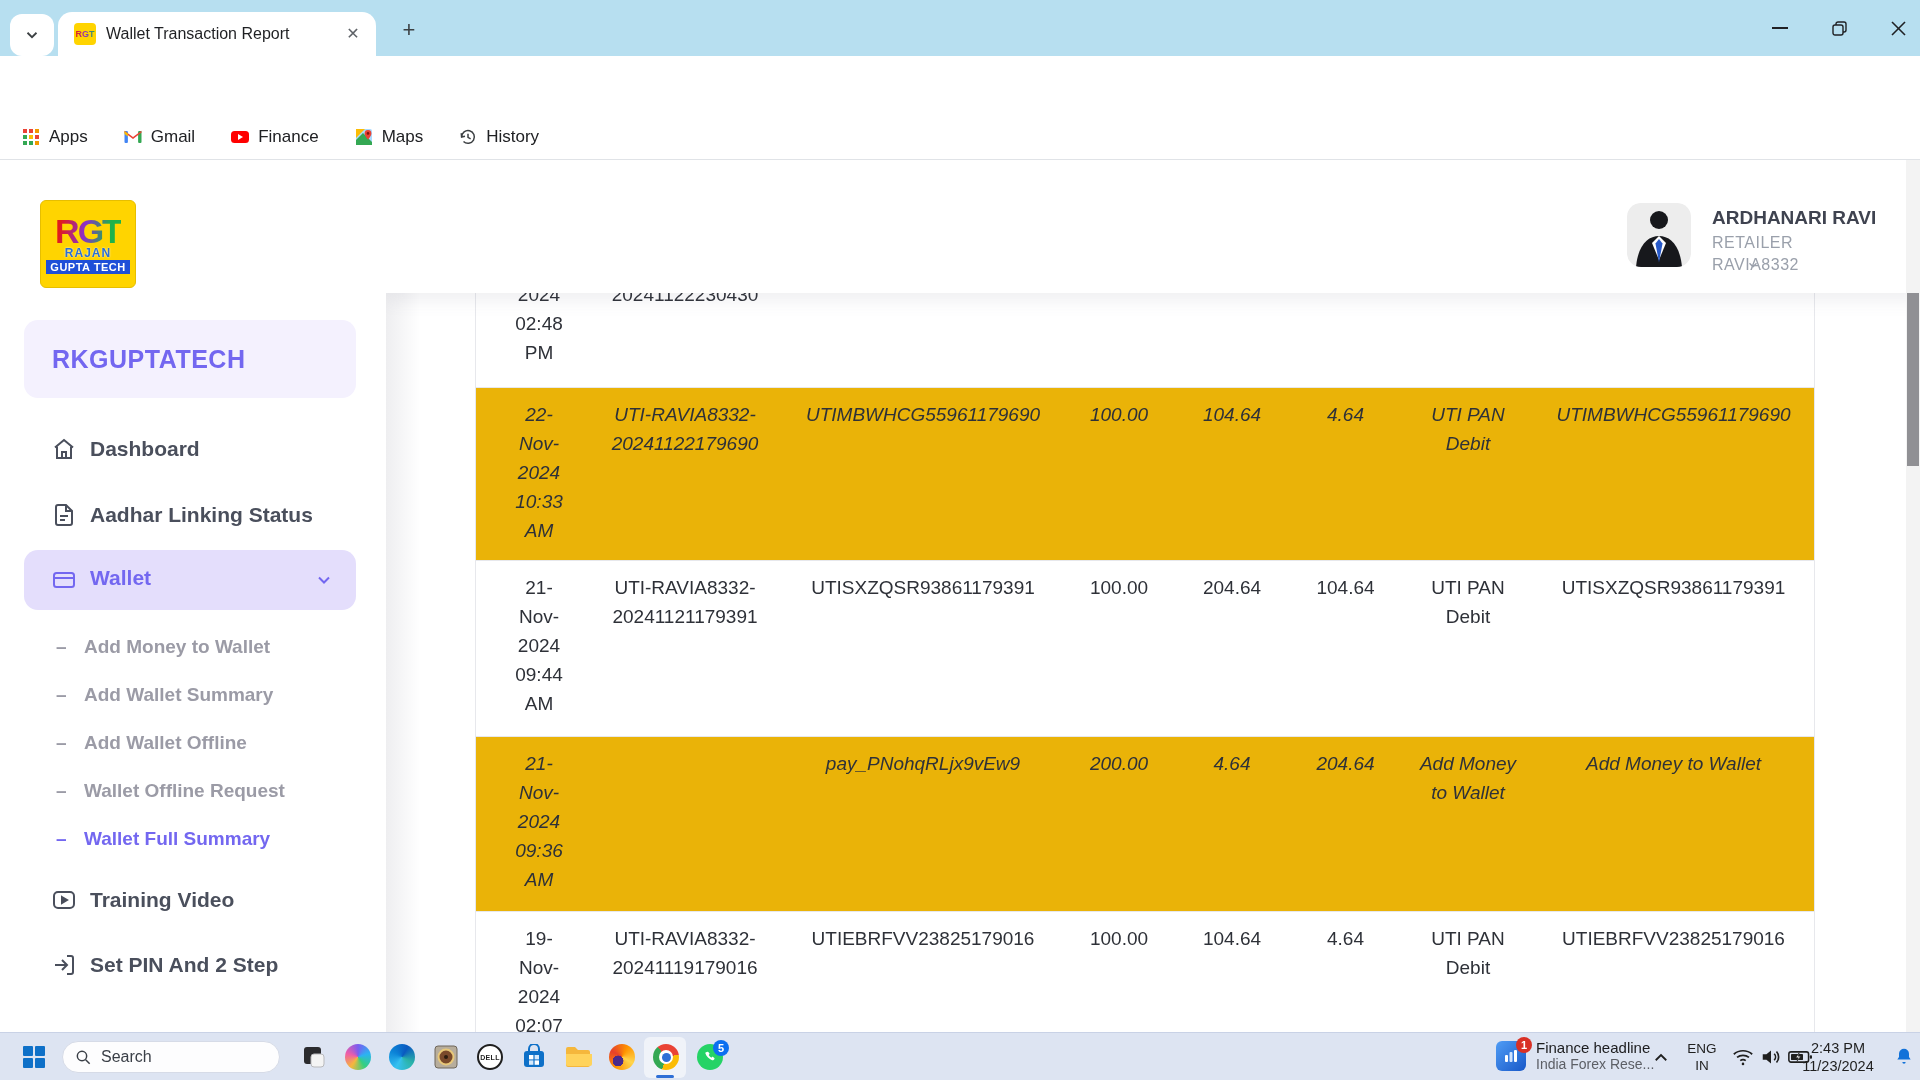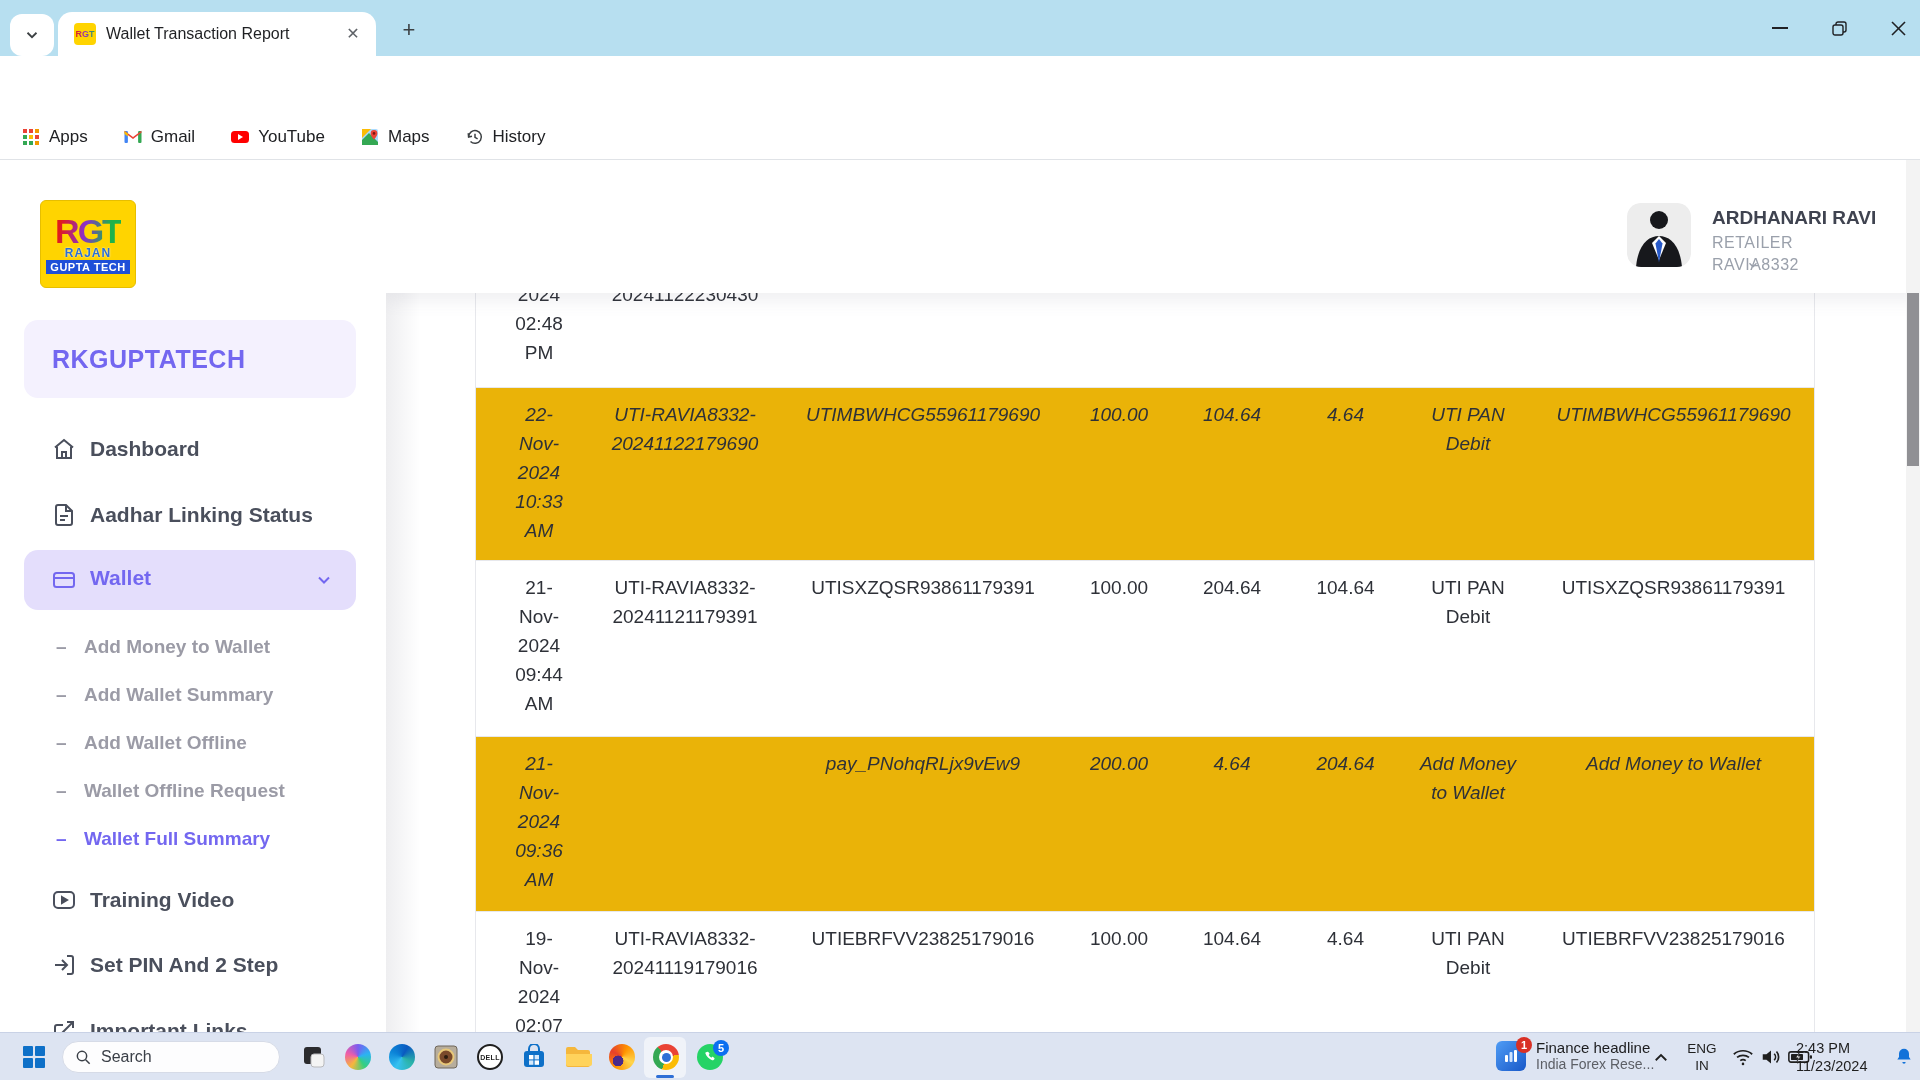--- a/index.html
+++ b/index.html
@@ -101,21 +101,21 @@
   .chrome-hl { position:absolute; left:644px; top:4px; width:42px; height:41px; background:rgba(255,255,255,0.55); border-radius:6px; }
   .chrome-underline { position:absolute; left:656px; top:42px; width:18px; height:3px; border-radius:2px; background:#2f6fd6; }
   .badge { position:absolute; top:-4px; right:-6px; min-width:16px; height:16px; border-radius:8px; color:#fff; font-size:11px; font-weight:700; line-height:16px; text-align:center; padding:0 3px; }
   .widgets { position:absolute; left:1496px; top:6px; display:flex; align-items:center; }
   .widgets-icon { position:relative; width:30px; height:30px; border-radius:6px; background:linear-gradient(135deg,#4f9cf5,#1858c8); display:flex; align-items:center; justify-content:center; }
   .widgets-text { margin-left:10px; width:128px; }
   .w-t1 { font-size:15px; color:#1c1c1e; white-space:nowrap; }
   .w-t2 { font-size:14px; color:#5c5f66; white-space:nowrap; }
   .tray-ic { position:absolute; top:13px; color:#1f1f1f; }
   .lang { position:absolute; left:1684px; top:7px; width:36px; text-align:center; font-size:13.5px; color:#1f1f1f; line-height:17px; }
-  .clock { position:absolute; left:1796px; top:6px; width:84px; text-align:left; font-size:14.5px; color:#1f1f1f; line-height:18px; } .ic18 { width:18px; height:18px; }
+  .clock { position:absolute; left:1796px; top:6px; width:84px; text-align:center; font-size:14.5px; color:#1f1f1f; line-height:18px; } .ic18 { width:18px; height:18px; }
 </style>
 </head>
 <body>
 
 <div class="screen">
 
   <div class="titlebar">
     <div class="tabsearch-btn">
       <svg class="ic18" viewBox="0 0 24 24" fill="none" stroke="#3c4043" stroke-width="2.4">
           <polyline points="6 9 12 15 18 9"></polyline>
@@ -218,21 +218,21 @@
         <path d="M0.5 2.5 L9 9 L17.5 2.5 L17.5 0.8 L9 7 L0.5 0.8z" fill="#ea4335"></path>
           <path d="M0.5 1 L0.5 4 L3.9 6.5 L3.9 3.5z" fill="#fbbc04"></path>
       </svg>
       <span>Gmail</span>
     </div>
     <div class="bm-item">
       <svg class="bm-ic" viewBox="0 0 18 14">
           <rect x="0" y="1" width="18" height="12" rx="3.5" fill="#f00"></rect>
           <polygon points="7,4 12,7 7,10" fill="#fff"></polygon>
         </svg>
-      <span>YouTube</span>
+      <span>Finance</span>
     </div>
     <div class="bm-item">
       <svg class="bm-ic" viewBox="0 0 18 18">
         <rect x="1" y="1" width="16" height="16" rx="2" fill="#aadaff"></rect>
           <path d="M1 12 L8 5 L17 14 L17 17 L1 17z" fill="#34a853"></path>
           <path d="M1 1 L10 1 L1 10z" fill="#fbbc05"></path>
         <path d="M13 2 a3.4 3.4 0 0 1 3.4 3.4 c0 2.6-3.4 6.1-3.4 6.1 s-3.4-3.5-3.4-6.1 A3.4 3.4 0 0 1 13 2z" fill="#ea4335"></path>
           <circle cx="13" cy="5.4" r="1.3" fill="#7b1310"></circle>
       </svg>
       <span>Maps</span>
@@ -317,28 +317,20 @@
         <span class="lbl">Training Video</span>
       </div>
       <div class="nav-item" style="top:778px">
         <svg class="ic" viewBox="0 0 24 24" fill="none" stroke="currentColor" stroke-width="2">
             <path d="M15 3h4a2 2 0 0 1 2 2v14a2 2 0 0 1-2 2h-4"></path>
             <polyline points="10 17 15 12 10 7"></polyline>
             <line x1="15" y1="12" x2="3" y2="12"></line>
           </svg>
         <span class="lbl">Set PIN And 2 Step</span>
       </div>
-      <div class="nav-item" style="top:844px">
-        <svg class="ic" viewBox="0 0 24 24" fill="none" stroke="currentColor" stroke-width="2">
-            <path d="M18 13v6a2 2 0 0 1-2 2H5a2 2 0 0 1-2-2V8a2 2 0 0 1 2-2h6"></path>
-            <polyline points="15 3 21 3 21 9"></polyline>
-            <line x1="10" y1="14" x2="21" y2="3"></line>
-          </svg>
-        <span class="lbl">Important Links</span>
-      </div>
     </div>
 
     <div class="edge-strip"></div>
 
     <div class="page-header"></div>
     <div class="user-avatar">
       <svg viewBox="0 0 64 64" width="64" height="64">
           <rect width="64" height="64" rx="12" fill="#ededed"></rect>
           <circle cx="32" cy="17" r="9" fill="#17181c"></circle>
           <path d="M9 64 C11 42 21 33 32 33 C43 33 53 42 55 64 Z" fill="#17181c"></path>

